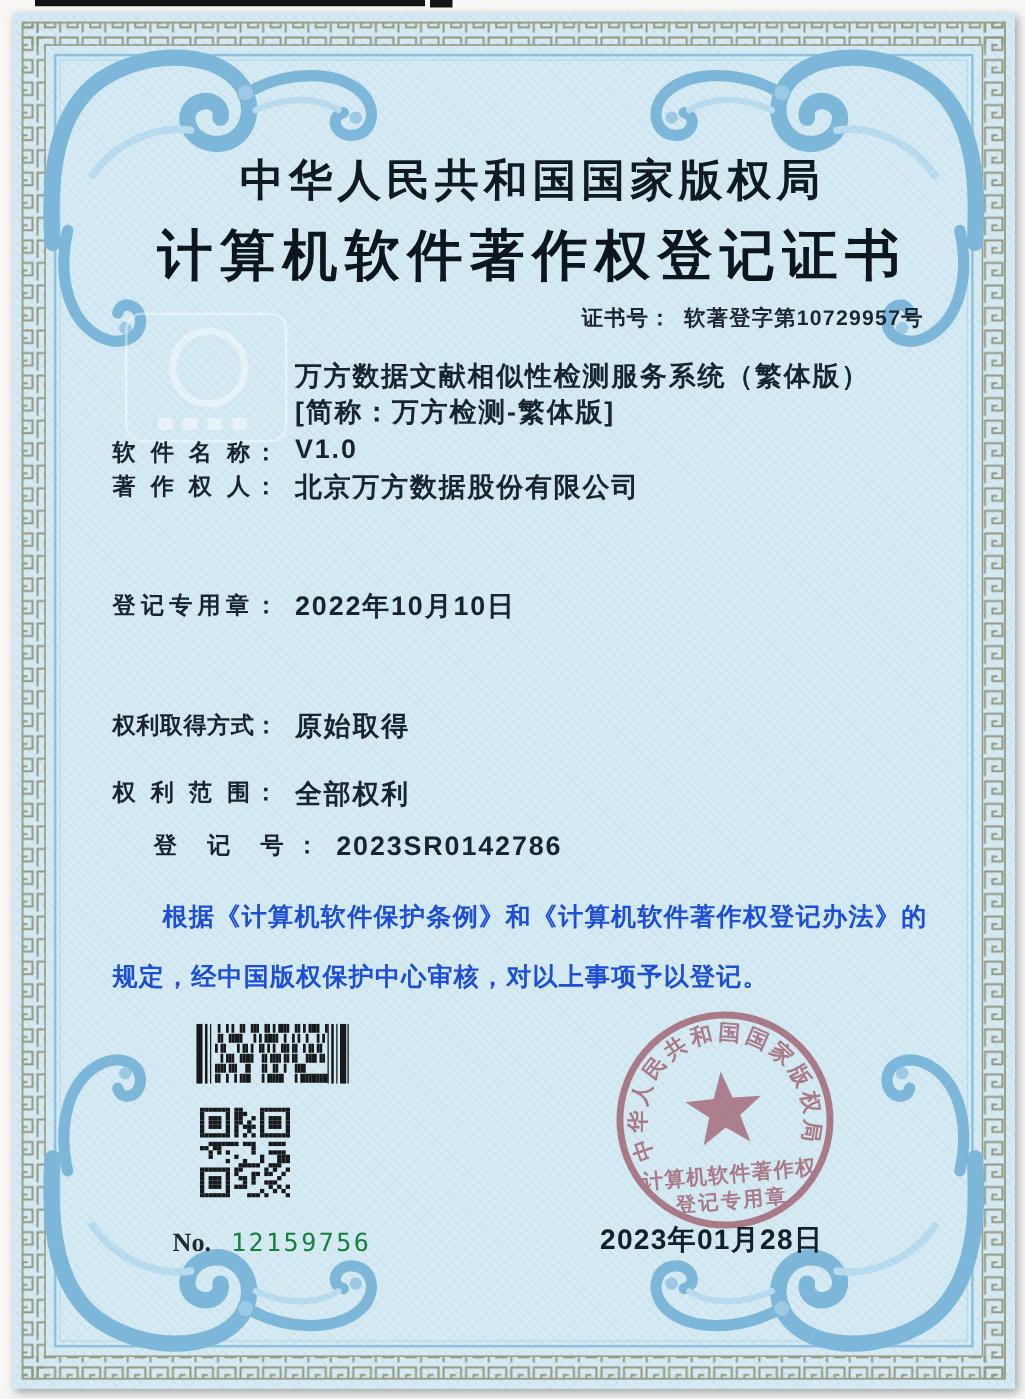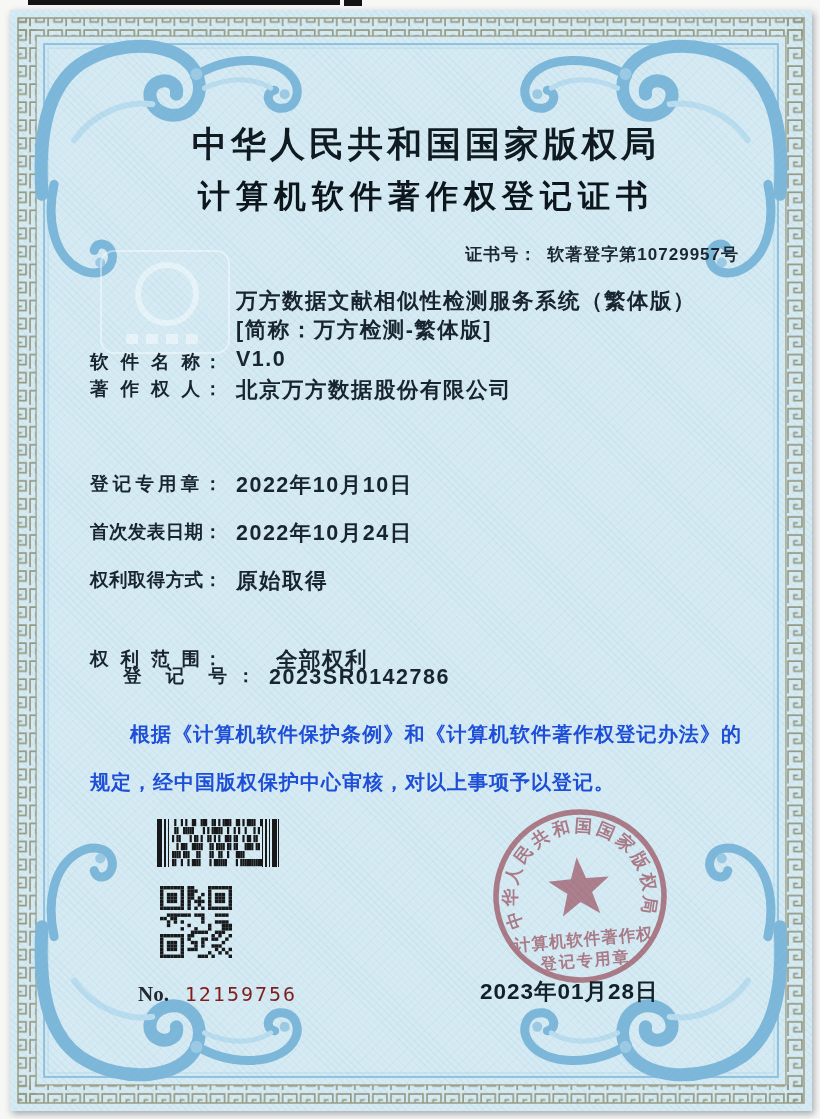--- a/index.html
+++ b/index.html
@@ -23,21 +23,21 @@
   .border-svg{position:absolute;inset:0;}
   .content{position:absolute;inset:0;color:#1b2630;}
 
   .title-wrap{position:absolute;left:30px;right:0;text-align:center;}
   .authority{
     top:111px;font-family:"Liberation Serif","DejaVu Serif",serif;
     font-size:35px;font-weight:bold;letter-spacing:4px;color:#101a21;
   }
   .cert-title{
     top:165px;font-family:"Liberation Serif","DejaVu Serif",serif;
-    font-size:32px;font-weight:bold;letter-spacing:6px;color:#0d161d;
+    font-size:44px;font-weight:bold;letter-spacing:6px;color:#0d161d;
   }
   .cert-no-line{
     position:absolute;top:233px;right:73px;
     font-size:17px;font-weight:bold;color:#1b2630;letter-spacing:1px;
   }
   .cert-no-line .lbl{margin-right:10px;margin-top:28px;}
 
   .field-row{position:absolute;left:80px;display:flex;align-items:flex-start;}
   .field-label{
     display:inline-block;width:132px;font-size:18.5px;font-weight:bold;
@@ -45,21 +45,21 @@
   }
   .field-value{
     margin-left:14px;font-size:21.5px;font-weight:bold;letter-spacing:1.5px;
     color:#18242e;line-height:29px;
   }
   .row-name{top:277px;align-items:flex-end;}
   .row-holder{top:366px;}
   .row-dev{top:461px;}
   .row-pub{top:509px;}
   .row-method{top:557px;}
-  .row-scope{top:636px;gap:40px;}
+  .row-scope{top:611px;}
   .row-reg{top:653px;margin-left:33px;}
 
   .legal{
     position:absolute;left:80px;right:70px;top:700px;
     font-size:20px;font-weight:bold;line-height:48px;color:#1d4ed8;
     text-indent:2em;text-align:justify;letter-spacing:1px;
   }
 
   .watermark{
     position:absolute;left:90px;top:240px;width:126px;height:100px;
@@ -77,21 +77,21 @@
   }
 
   .barcode{position:absolute;left:147px;top:809px;width:124px;height:48px;}
   .qrcode{position:absolute;left:150px;top:876px;width:72px;height:72px;}
 
   .seal{position:absolute;left:466px;top:782px;width:208px;height:208px;
         mix-blend-mode:multiply;opacity:.92;}
 
   .serial-row{position:absolute;left:128px;top:972px;font-size:21px;}
   .serial-label{font-family:"Liberation Serif","DejaVu Serif",serif;color:#222b33;font-weight:bold;}
-  .serial-value{color:#7f1d1d;font-family:"DejaVu Sans Mono","Liberation Mono",monospace;
+  .serial-value{color:#15803d;font-family:"DejaVu Sans Mono","Liberation Mono",monospace;
                 letter-spacing:2px;margin-left:10px;font-size:20px;}
   .issue-date{
     position:absolute;left:470px;top:966px;width:220px;
     font-size:22.5px;font-weight:bold;color:#12202a;letter-spacing:1px;
   }
 </style>
 </head>
 <body>
 
 <div class="scan-strip" style="left:28px;top:0;width:312px;height:5px;"></div>
@@ -157,24 +157,20 @@
     <div class="field-row row-holder">
       <span class="field-label">著 作 权 人：</span>
       <span class="field-value">北京万方数据股份有限公司</span>
     </div>
 
     <div class="field-row row-dev">
       <span class="field-label">登记专用章：</span>
       <span class="field-value">2022年10月10日</span>
     </div>
 
-    <div class="field-row row-pub">
-      <span class="field-label">首次发表日期：</span>
-      <span class="field-value">2022年10月24日</span>
-    </div>
 
     <div class="field-row row-method">
       <span class="field-label">权利取得方式：</span>
       <span class="field-value">原始取得</span>
     </div>
 
     <div class="field-row row-scope">
       <span class="field-label">权 利 范 围：</span>
       <span class="field-value">全部权利</span>
     </div>

